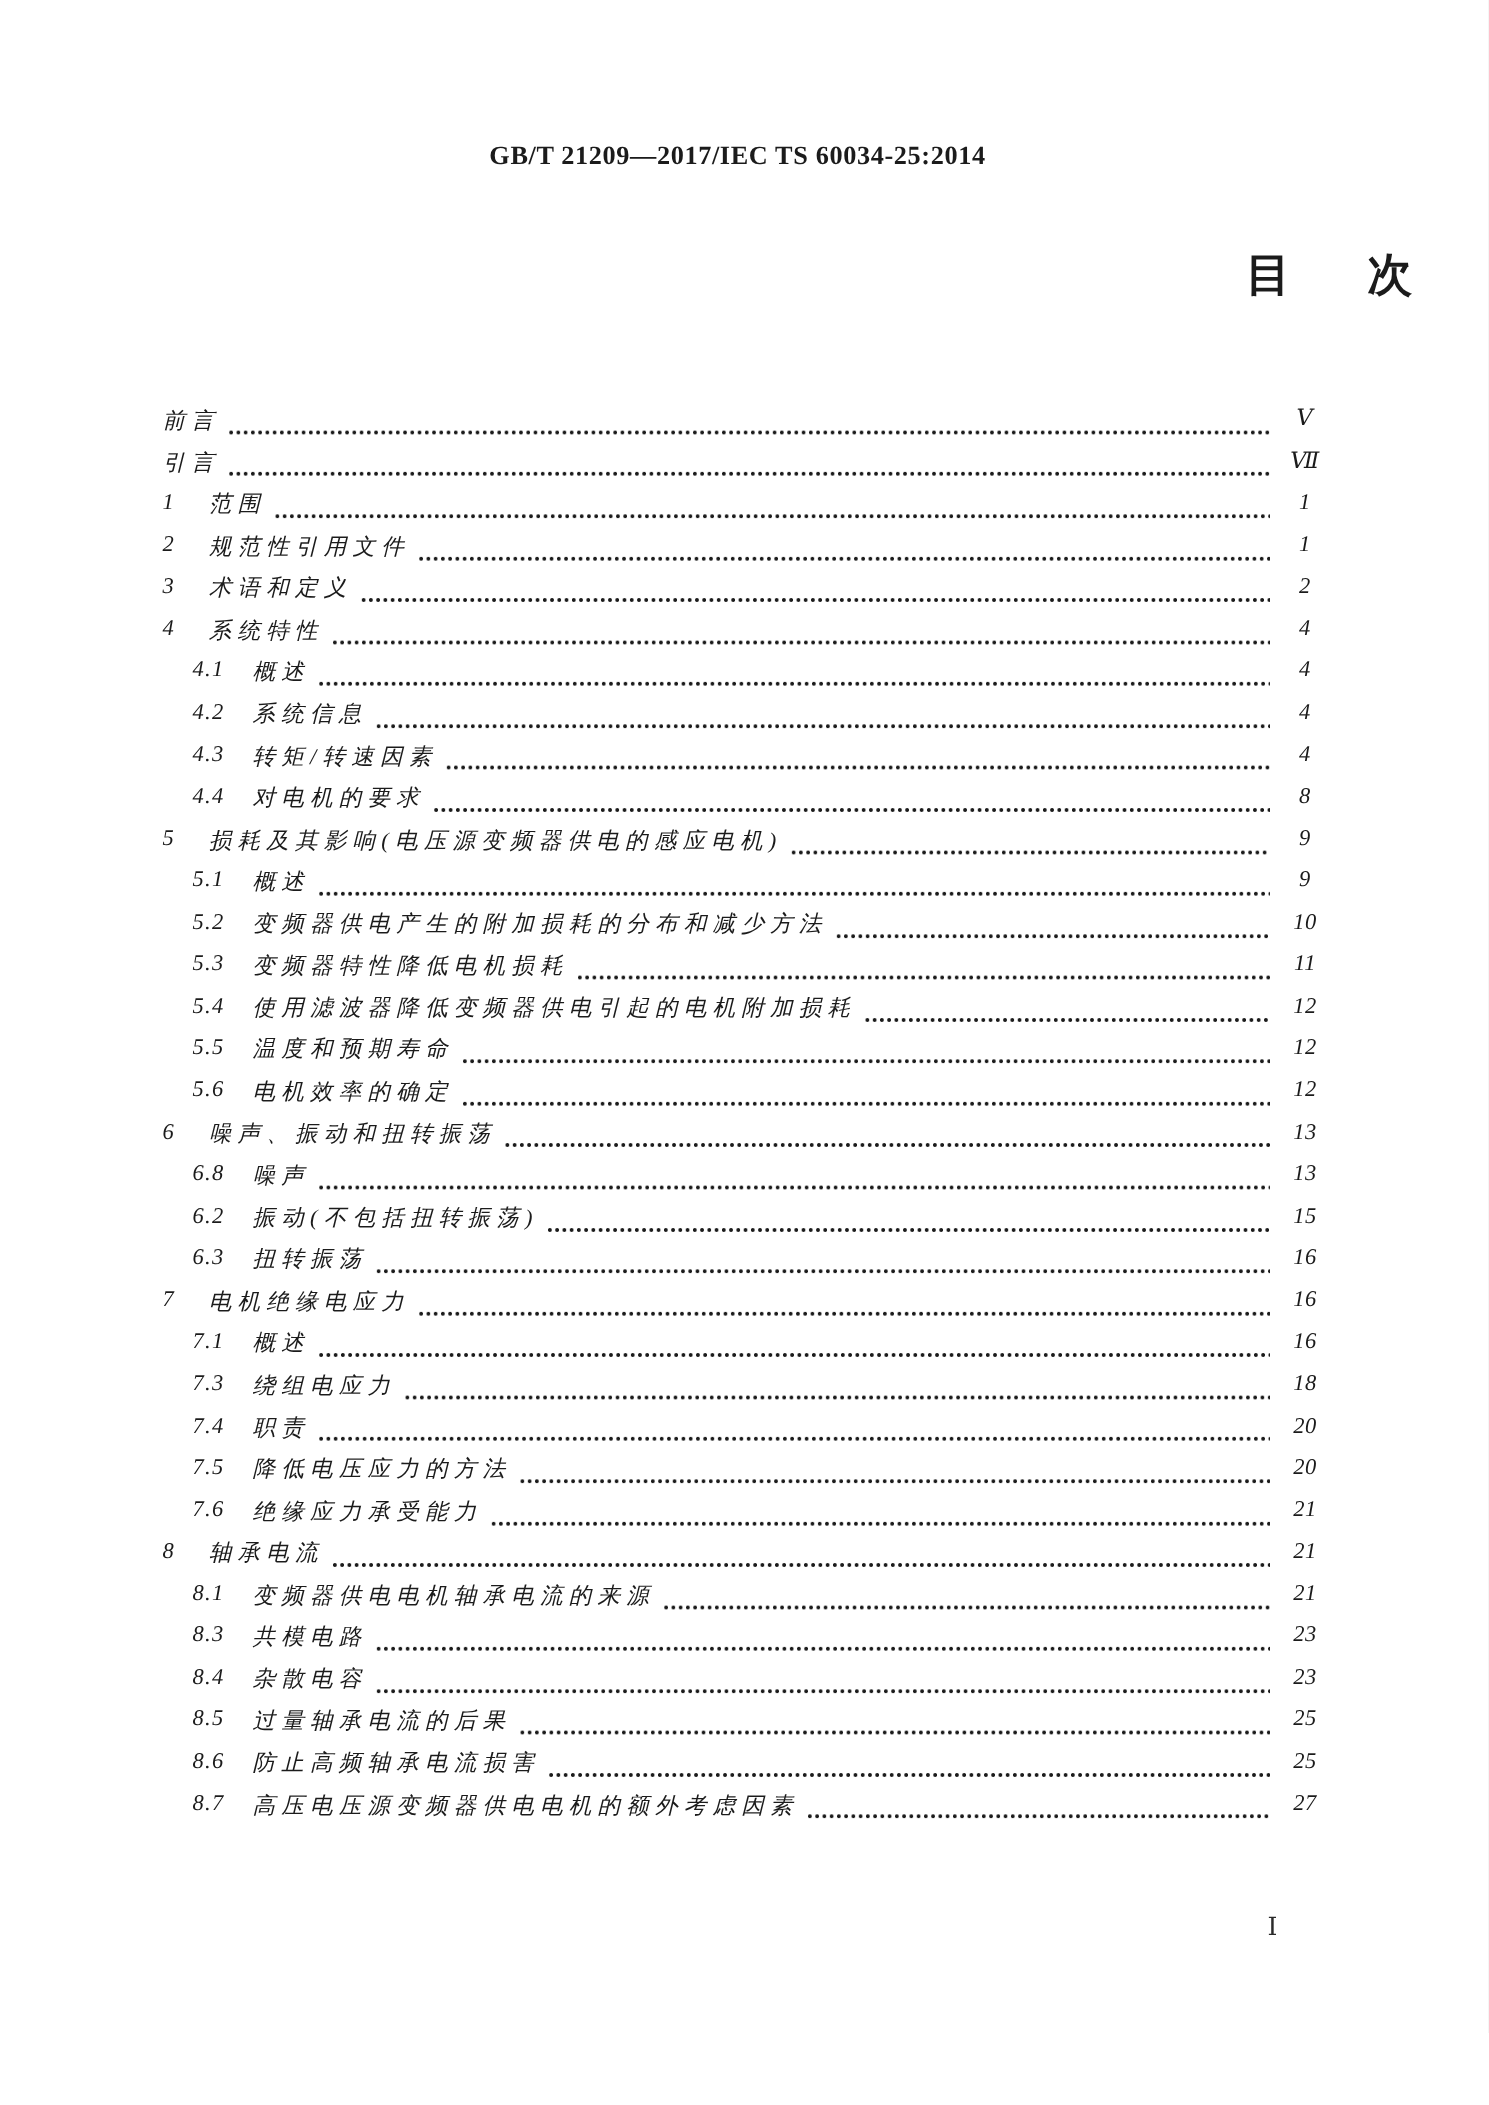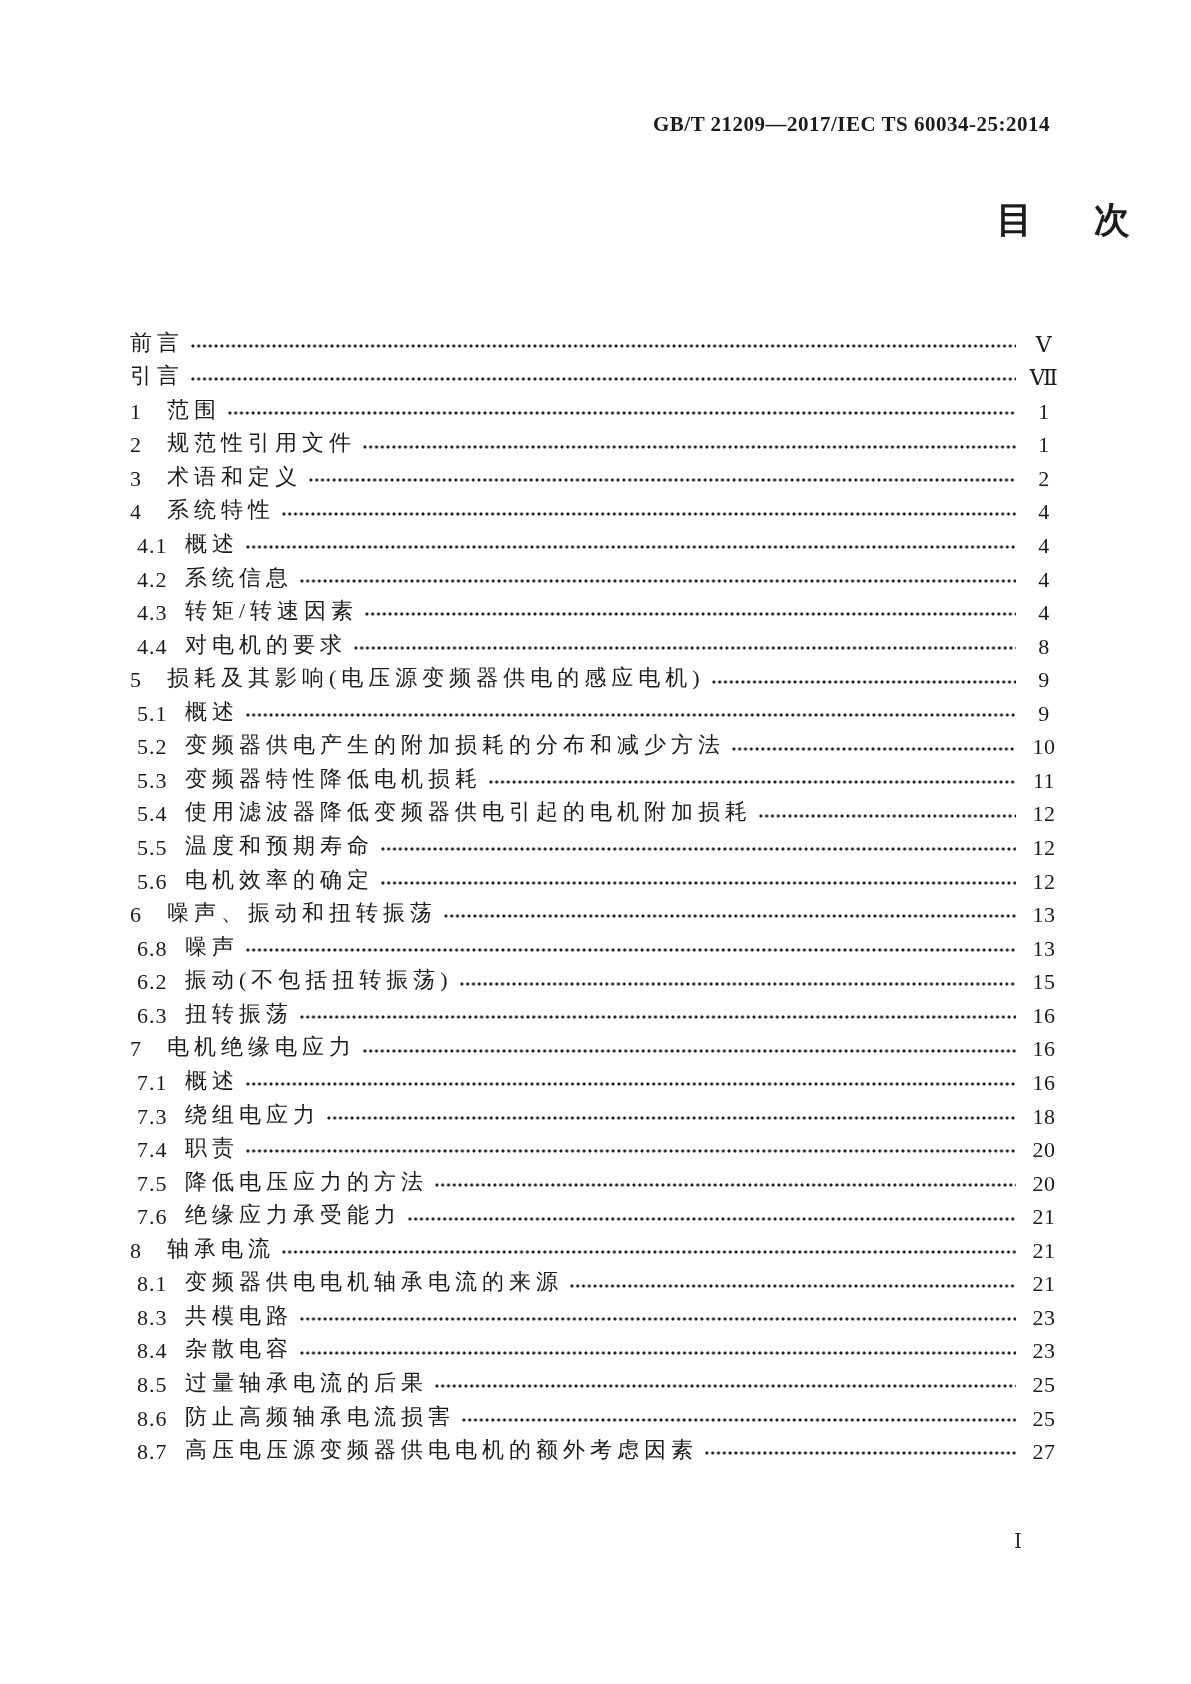--- a/index.html
+++ b/index.html
@@ -15,21 +15,21 @@
     background: #ffffff;
     color: #1b1b1b;
     font-family: "Liberation Serif", "DejaVu Serif", "DejaVu Sans", serif;
     overflow: hidden;
   }
   .doc-header {
     position: absolute;
     top: 112px;
     left: 130px;
     width: 920px;
-    text-align: right;
+    text-align: center;
     font-size: 21px;
     font-weight: bold;
     letter-spacing: 0.5px;
     white-space: nowrap;
   }
   .doc-title {
     position: absolute;
     top: 196px;
     left: 0;
     width: 100%;
@@ -42,31 +42,32 @@
     white-space: nowrap;
   }
   .toc {
     position: absolute;
     top: 324px;
     left: 130px;
     width: 936px;
   }
   .toc-row {
     display: flex;
-    align-items: flex-end;
+    align-items: flex-start;
     height: 33.57px;
-    font-size: 22px;
+    font-size: 18px;
     white-space: nowrap;
+    font-style: italic;
   }
   .toc-row .num {
     flex: none;
     letter-spacing: 1px;
   }
   .toc-row.lvl1 .num { width: 37px; }
-  .toc-row.lvl2 .num { margin-left: 7px; width: 48px; }
+  .toc-row.lvl2 .num { margin-left: 24px; width: 48px; }
   .toc-row .entry-title {
     flex: none;
     letter-spacing: 5px;
   }
   .toc-row .leader {
     flex: 1 1 auto;
     align-self: stretch;
     margin-left: 6px;
     margin-right: 6px;
     background-image: radial-gradient(circle, #1b1b1b 1.45px, transparent 1.6px);

